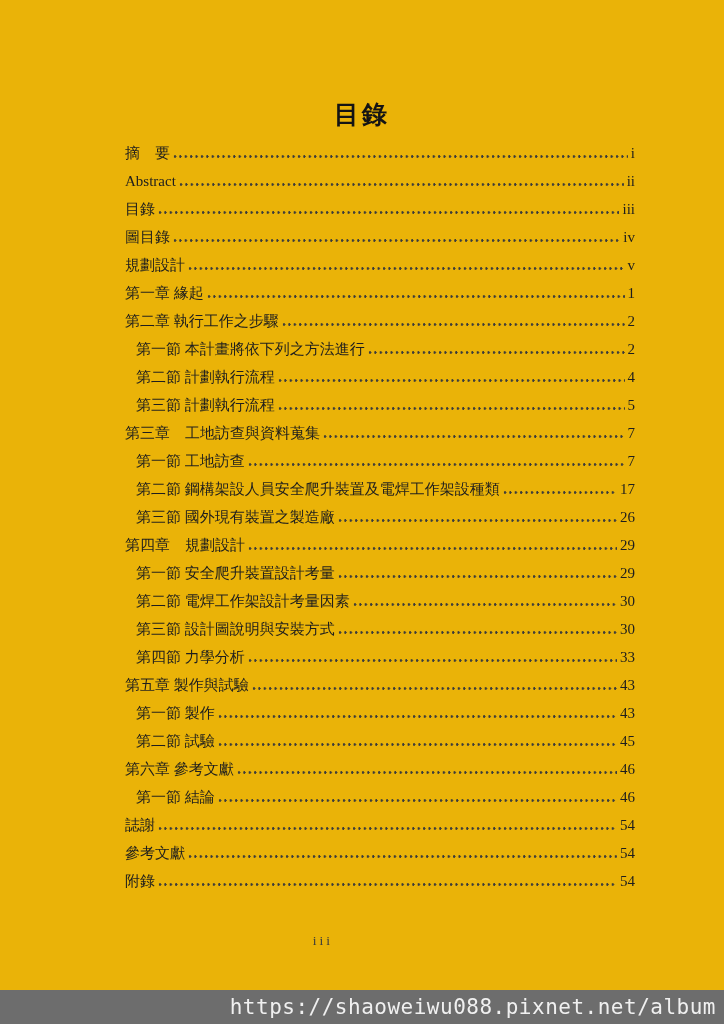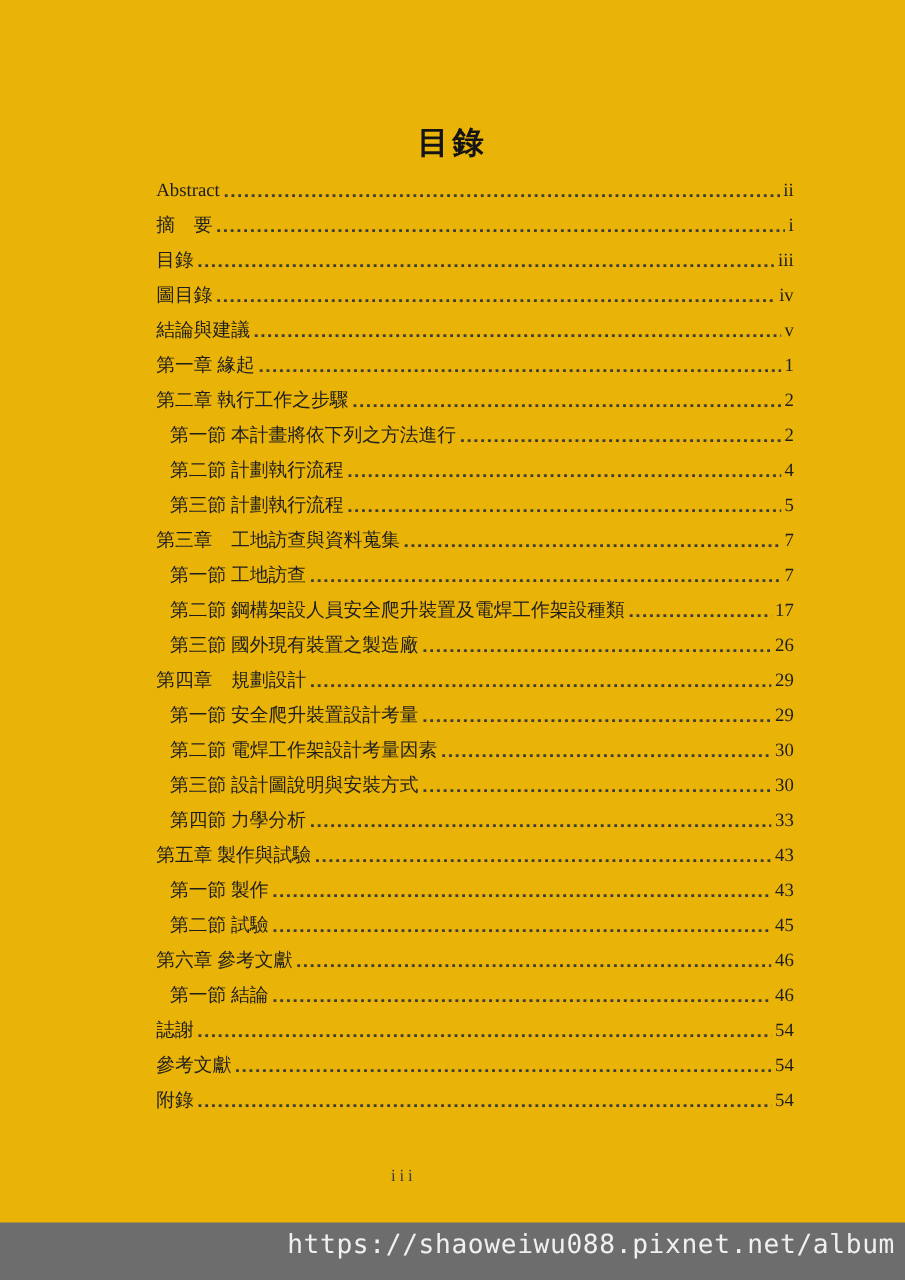--- a/index.html
+++ b/index.html
@@ -60,21 +60,21 @@
     text-align: center;
     font-size: 13.5px;
     letter-spacing: 3px;
     color: #3c3c3c;
   }
   .watermark-bar {
     position: absolute;
     left: 0;
     right: 0;
     bottom: 0;
-    height: 46px;
+    height: 34px;
     background: #6d6d6d;
     box-sizing: border-box;
     padding-right: 8px;
     text-align: right;
   }
   .watermark-bar span {
     font-family: "DejaVu Sans Mono", "Liberation Mono", monospace;
     font-size: 21px;
     line-height: 34px;
     letter-spacing: 0.5px;
@@ -83,41 +83,41 @@
 </style>
 </head>
 <body>
 
 <div class="page">
 
   <h1 class="doc-title">目錄</h1>
 
   <div class="toc" id="toc-list">
       <div class="toc-row level-0">
+    <span class="toc-label">摘　要</span>
+    <span class="leader"></span>
+    <span class="toc-page">i</span>
+  </div>
+      <div class="toc-row level-0">
     <span class="toc-label">Abstract</span>
     <span class="leader"></span>
     <span class="toc-page">ii</span>
   </div>
       <div class="toc-row level-0">
-    <span class="toc-label">摘　要</span>
-    <span class="leader"></span>
-    <span class="toc-page">i</span>
-  </div>
-      <div class="toc-row level-0">
     <span class="toc-label">目錄</span>
     <span class="leader"></span>
     <span class="toc-page">iii</span>
   </div>
       <div class="toc-row level-0">
     <span class="toc-label">圖目錄</span>
     <span class="leader"></span>
     <span class="toc-page">iv</span>
   </div>
       <div class="toc-row level-0">
-    <span class="toc-label">結論與建議</span>
+    <span class="toc-label">規劃設計</span>
     <span class="leader"></span>
     <span class="toc-page">v</span>
   </div>
       <div class="toc-row level-0">
     <span class="toc-label">第一章 緣起</span>
     <span class="leader"></span>
     <span class="toc-page">1</span>
   </div>
       <div class="toc-row level-0">
     <span class="toc-label">第二章 執行工作之步驟</span>

